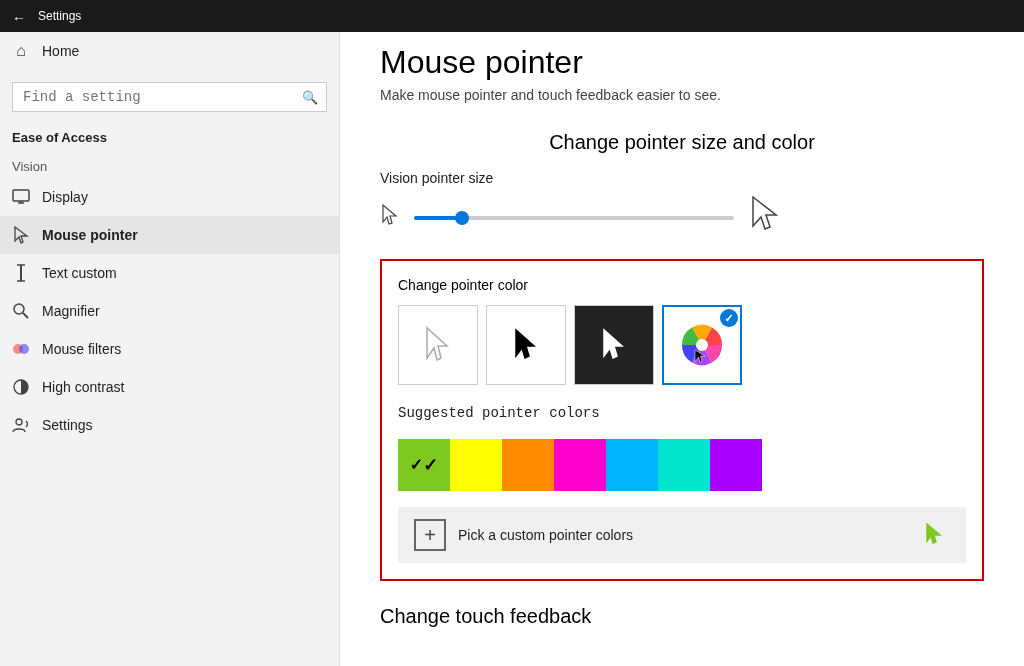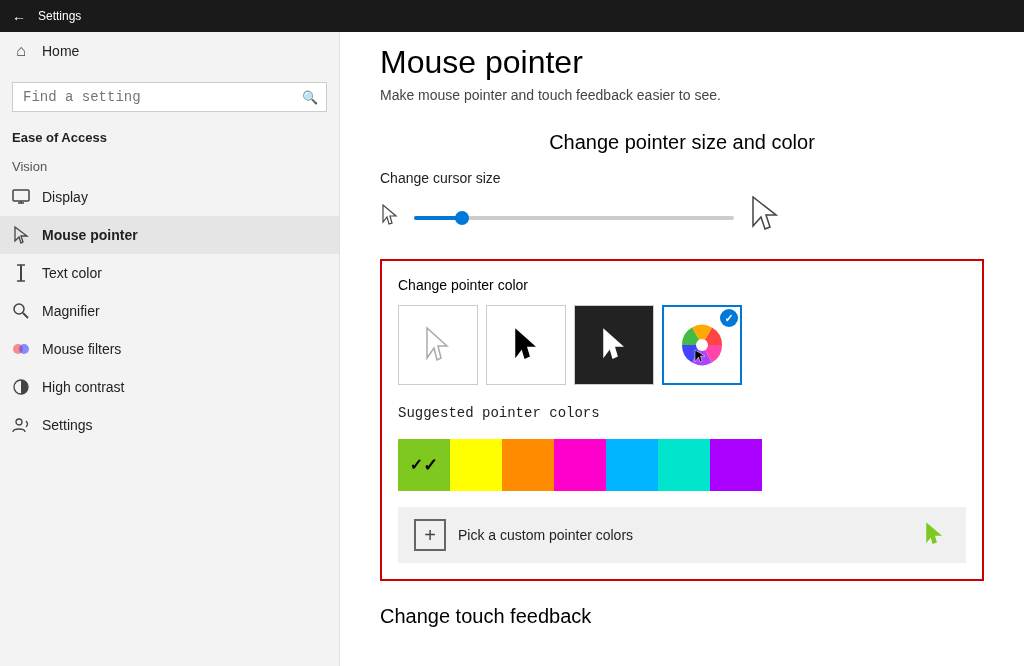--- a/index.html
+++ b/index.html
@@ -327,21 +327,21 @@
   </div>
 
   <div class="sidebar-item">
     <span class="item-icon">
       <svg width="16" height="20" viewBox="0 0 16 20" fill="none">
         <line x1="8" y1="2" x2="8" y2="18" stroke="#444" stroke-width="2"></line>
         <line x1="4" y1="2" x2="12" y2="2" stroke="#444" stroke-width="1.5"></line>
         <line x1="4" y1="18" x2="12" y2="18" stroke="#444" stroke-width="1.5"></line>
       </svg>
     </span>
-    <span>Text color</span>
+    <span>Text custom</span>
   </div>
 
   <div class="sidebar-item">
     <span class="item-icon">
       <svg width="18" height="18" viewBox="0 0 18 18" fill="none">
         <circle cx="7" cy="7" r="5" stroke="#444" stroke-width="1.5" fill="none"></circle>
         <line x1="11" y1="11" x2="16" y2="16" stroke="#444" stroke-width="1.8"></line>
       </svg>
     </span>
     <span>Magnifier</span>
@@ -378,21 +378,21 @@
     <span>Settings</span>
   </div>
 </div>
 
 <div class="main">
   <h1 class="page-title">Mouse pointer</h1>
   <p class="page-subtitle">Make mouse pointer and touch feedback easier to see.</p>
 
   <h2 class="section-title">Change pointer size and color</h2>
 
-  <div class="pointer-size-label">Change cursor size</div>
+  <div class="pointer-size-label">Vision pointer size</div>
   <div class="slider-row">
     <span class="cursor-small-icon">
       <svg width="18" height="22" viewBox="0 0 18 22" fill="none">
         <path d="M3 1 L3 18 L7 13 L9 20 L12 19 L10 12 L16 12 Z" stroke="#444" stroke-width="1.2" fill="none"></path>
       </svg>
     </span>
     <div class="slider-track">
       <div class="slider-fill"></div>
       <div class="slider-thumb"></div>
     </div>

